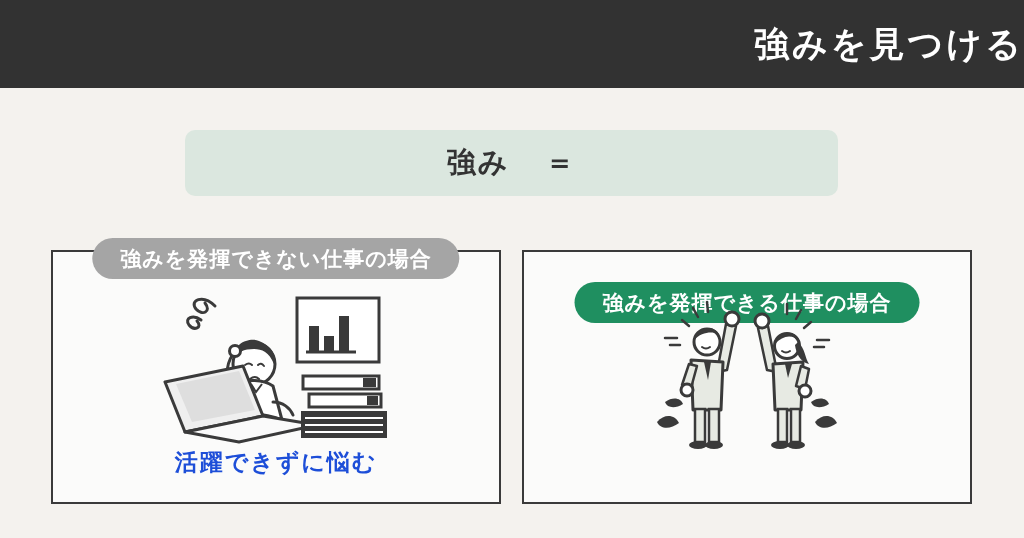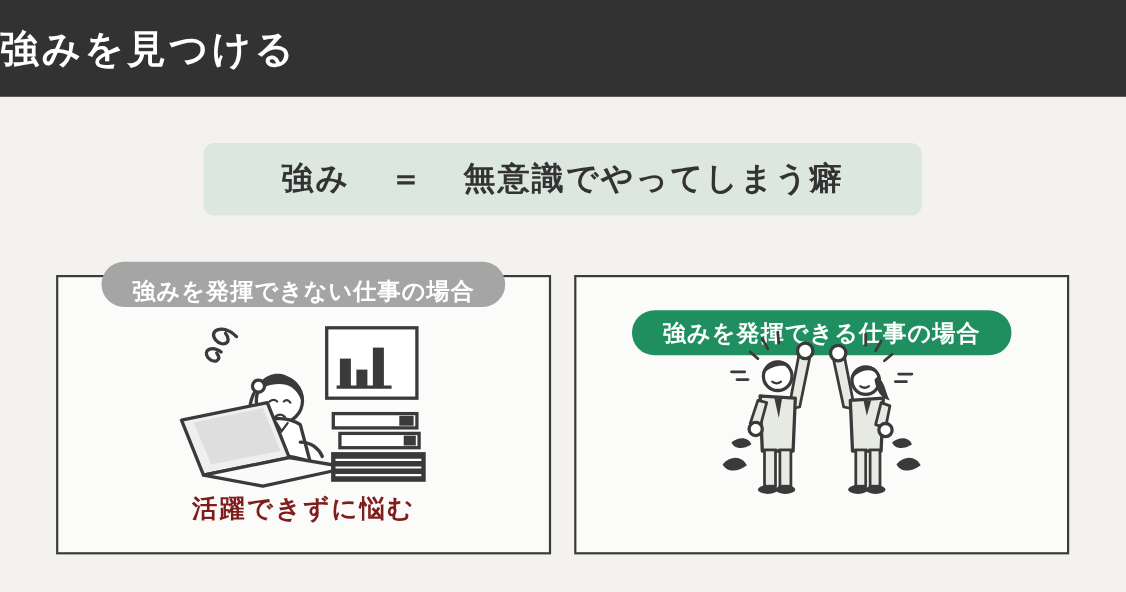--- a/index.html
+++ b/index.html
@@ -7,21 +7,21 @@
     width: 1024px; height: 538px;
     position: relative;
     background: #f4f2ee;
     font-family: "Liberation Sans", "DejaVu Sans", sans-serif;
     overflow: hidden;
   }
   .header {
     position: absolute; top: 0; left: 0;
     width: 1024px; height: 88px;
     background: #323232;
-    display: flex; align-items: center; justify-content: flex-start;
+    display: flex; align-items: center; justify-content: flex-end;
   }
   .header .title {
     color: #ffffff; font-size: 35px; font-weight: bold;
     letter-spacing: 3px; margin: 0;
   }
   .definition {
     position: absolute; top: 130px; left: 185px;
     width: 653px; height: 66px;
     background: #dbe7df; border-radius: 10px;
     display: flex; align-items: center; justify-content: center;
@@ -44,44 +44,43 @@
     position: absolute; top: -14px; left: 50%;
     transform: translateX(-50%);
     height: 41px; padding: 0 28px;
     border-radius: 21px;
     display: flex; align-items: center; justify-content: center;
     white-space: nowrap;
   }
   .pill span {
     color: #ffffff; font-size: 21px; font-weight: bold; letter-spacing: 1px;
   }
-  .pill-gray  { background: #a5a5a5; align-items: flex-end; }
+  .pill-gray  { background: #a5a5a5; }
   .pill-green { background: #1f8f60; }
   .illustration-wrap {
     position: absolute; top: 38px; left: 0; width: 100%;
     display: flex; justify-content: center;
   }
   .caption {
     position: absolute; bottom: 24px; left: 0; width: 100%;
     text-align: center;
-    font-size: 23px; font-weight: bold; color: #7f1d1d;
+    font-size: 23px; font-weight: bold; color: #1d4ed8;
     letter-spacing: 2px;
   }
 </style>
 </head>
 <body>
 
 <div class="header" style="background: rgb(50, 50, 50);">
   <h1 class="title">強みを見つける</h1>
 </div>
 
 <div class="definition" style="background: rgb(219, 231, 223);">
   <span>強み</span>
   <span>＝</span>
-  <span>無意識でやってしまう癖</span>
 </div>
 
 <section class="panel panel-left">
   <div class="pill pill-gray" style="background: rgb(165, 165, 165);">
     <span>強みを発揮できない仕事の場合</span>
   </div>
   <div class="illustration-wrap">
     <svg width="250" height="160" viewBox="0 0 250 160" aria-hidden="true">
 
       <rect x="146" y="8" width="82" height="64" fill="#ffffff" stroke="#3a3a3a" stroke-width="3"></rect>

